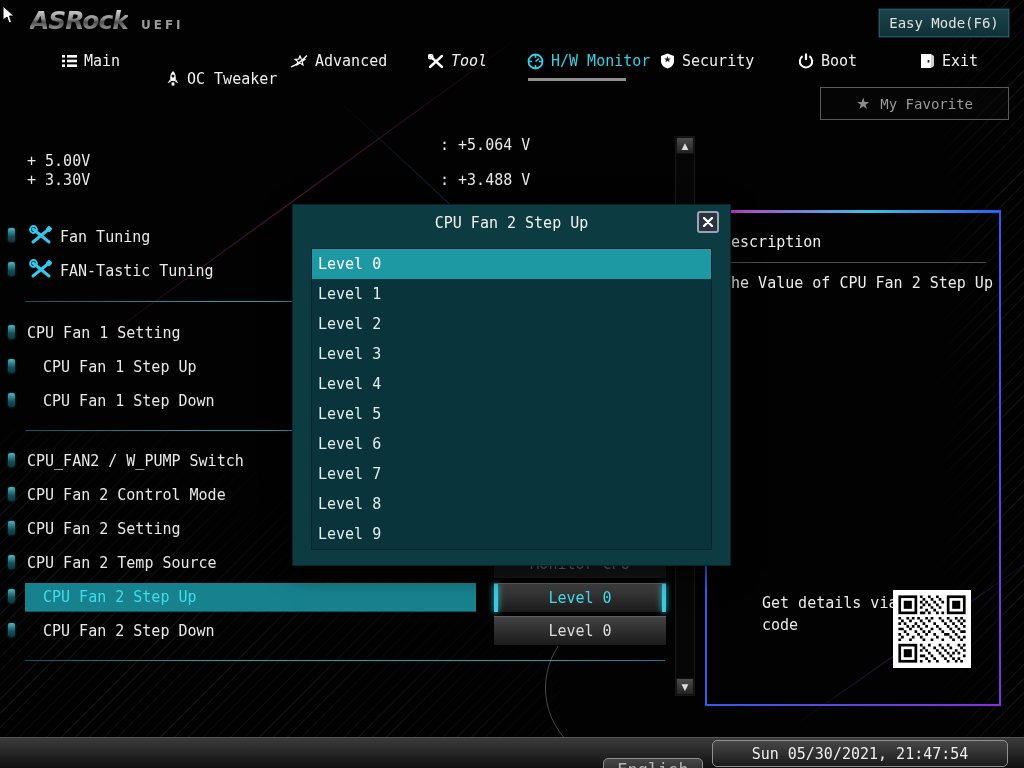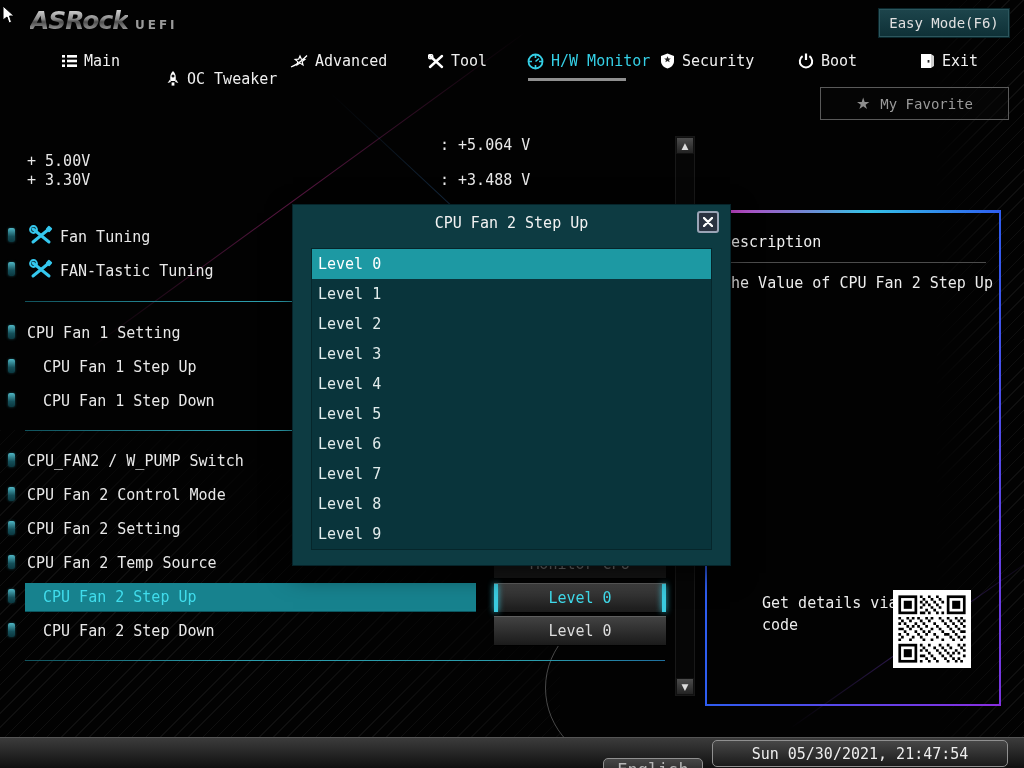--- a/index.html
+++ b/index.html
@@ -7,21 +7,21 @@
           font-family:"DejaVu Sans Mono",monospace;color:#e8e8e8;}
   .abs{position:absolute;}
   
   .hatch{position:absolute;background:repeating-linear-gradient(135deg,rgba(255,255,255,0.055) 0 1px,transparent 1px 10px);}
   .streak{position:absolute;height:1px;transform-origin:left center;}
   .arc{position:absolute;border:1.5px solid rgba(255,255,255,0.28);border-radius:50%;clip-path:inset(12% 78% 10% 0);}
   
   .logo-text{font-family:"DejaVu Sans",sans-serif;font-weight:bold;font-style:italic;font-size:25px;letter-spacing:-1px;
              background:linear-gradient(180deg,#f5f5f5,#8a8a8a 45%,#4d4d4d 55%,#cfcfcf);
              -webkit-background-clip:text;background-clip:text;color:transparent;}
-  .logo-suffix{font-family:"DejaVu Sans",sans-serif;font-size:12px;color:#9a9a9a;letter-spacing:3px;margin-left:7px;font-weight:bold;}
+  .logo-suffix{font-family:"DejaVu Sans",sans-serif;font-size:12px;color:#9a9a9a;letter-spacing:3px;margin-left:13px;font-weight:bold;}
   .easy-btn{background:linear-gradient(180deg,#1d454c,#0e3036);border:1px solid #0a272c;box-shadow:inset 0 0 0 1px #2c565d;
             color:#e0e0e0;font-size:14px;display:flex;align-items:center;justify-content:center;}
   .tab{display:flex;align-items:center;gap:7px;font-size:15px;color:#f0f0f0;white-space:nowrap;}
   .tab.active{color:#35d0e6;}
   .tab svg{display:block;}
   .underline{background:#8f8f8f;}
   .fav-btn{border:1px solid #5a5a5a;color:#9a9a9a;font-size:14px;display:flex;align-items:center;justify-content:center;gap:10px;background:rgba(10,10,10,0.4);}
   .fav-star{color:#8d8d8d;font-size:16px;font-family:"DejaVu Sans",sans-serif;}
   
   .txt{font-size:15px;white-space:nowrap;}
@@ -102,21 +102,21 @@
     </svg>
     <span>OC Tweaker</span>
   </div>
   <div class="abs tab" style="left:290px;top:52px;">
     <svg width="18" height="15" viewBox="0 0 18 15">
       <path d="M1 13 C6 11 12 7 17 1.5" stroke="#fff" stroke-width="1.3" fill="none"></path>
       <path d="M10 2 L11.4 5.2 L14.8 5.4 L12.2 7.6 L13 11 L10 9.1 L7 11 L7.8 7.6 L5.2 5.4 L8.6 5.2 Z" fill="none" stroke="#fff" stroke-width="1.2"></path>
     </svg>
     <span>Advanced</span>
   </div>
-  <div class="abs tab" style="left:428px;top:52px;">
+  <div class="abs tab" style="left:428px;top:52px;font-style:italic;">
     <svg width="16" height="15" viewBox="0 0 16 15">
       <path d="M2 2 L14 13" stroke="#fff" stroke-width="2.4" stroke-linecap="round"></path>
       <path d="M14 2 L2 13" stroke="#fff" stroke-width="2.4" stroke-linecap="round"></path>
       <circle cx="2.6" cy="2.6" r="2.2" fill="none" stroke="#fff" stroke-width="1.4"></circle>
     </svg>
     <span>Tool</span>
   </div>
   <div class="abs tab active" style="left:527px;top:52px;">
     <svg width="17" height="17" viewBox="0 0 17 17">
       <circle cx="8.5" cy="8.5" r="7" fill="none" stroke="#35d0e6" stroke-width="1.8"></circle>

